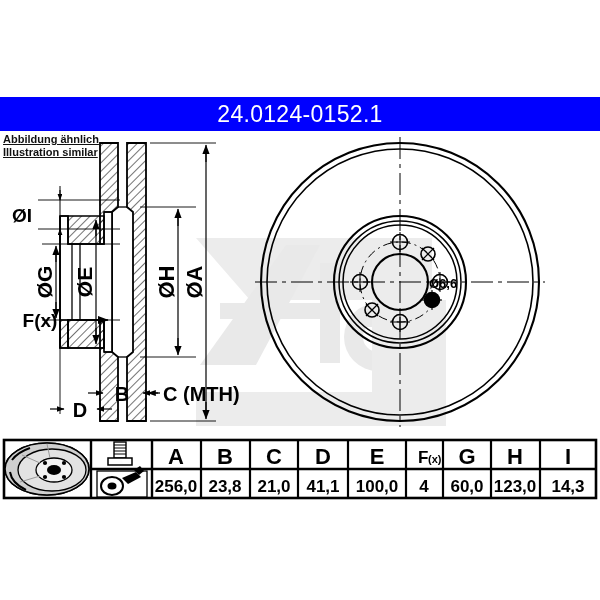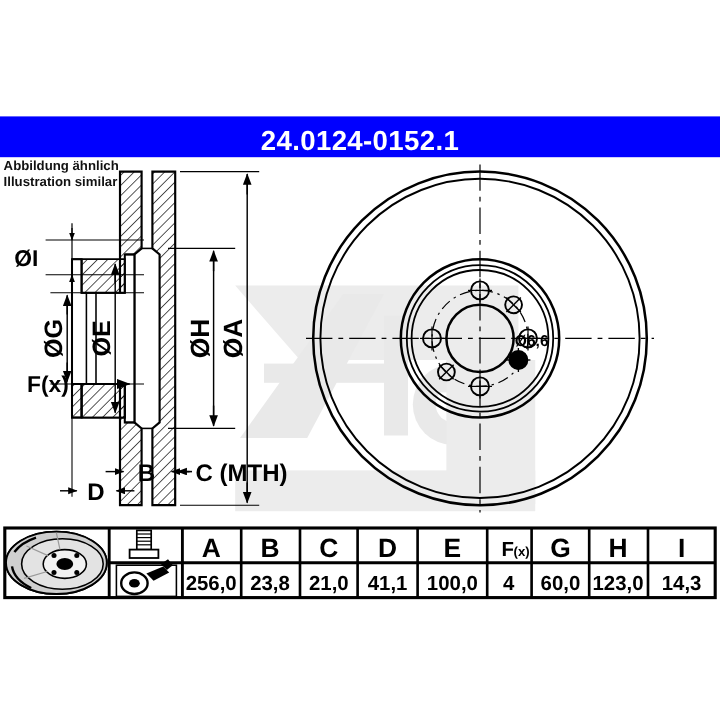--- a/index.html
+++ b/index.html
@@ -10,29 +10,30 @@
     overflow:hidden;
     position:relative;
   }
   #sheet{
     position:absolute;left:0;top:0;width:600px;height:600px;
     background:#fff;
   }
   .hdr{
     position:absolute;left:0;top:97px;width:600px;height:34px;
     background:#0000ff;
-    display:flex;align-items:flex-end;justify-content:center;
+    display:flex;align-items:center;justify-content:center;
     gap:34px;
     color:#ffffff;
-    font-size:23px;font-weight:bold;letter-spacing:.3px;
+    font-size:23px;font-weight:normal;letter-spacing:.3px;
   }
   .note{
     position:absolute;left:3px;top:133px;
     font-size:11px;font-weight:bold;color:#111;
     line-height:13px;
+    text-decoration:underline;
   }
   svg.draw{position:absolute;left:0;top:0;width:600px;height:600px;}
   .tbl{position:absolute;left:0;top:0;width:600px;height:600px;}
 </style>
 </head>
 <body>
 
 <div id="sheet">
 
   <svg class="draw" viewBox="0 0 600 600">

